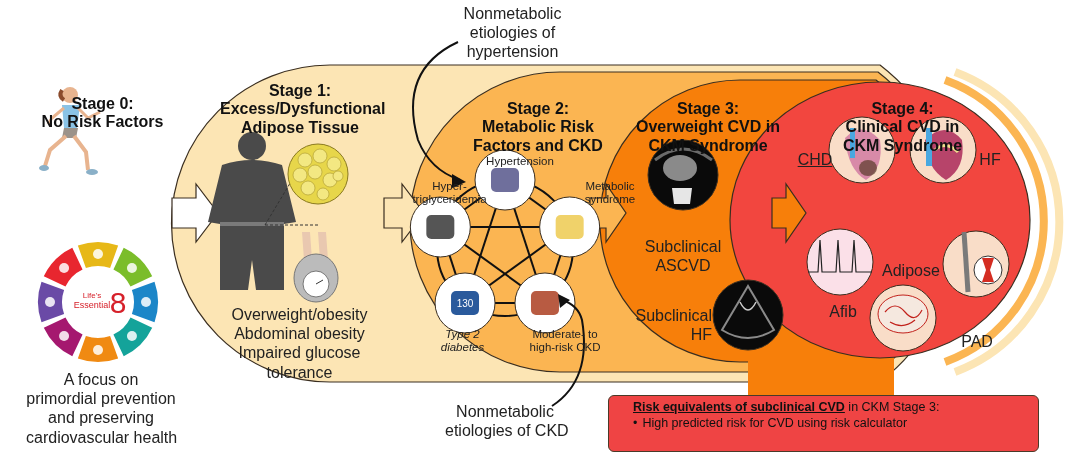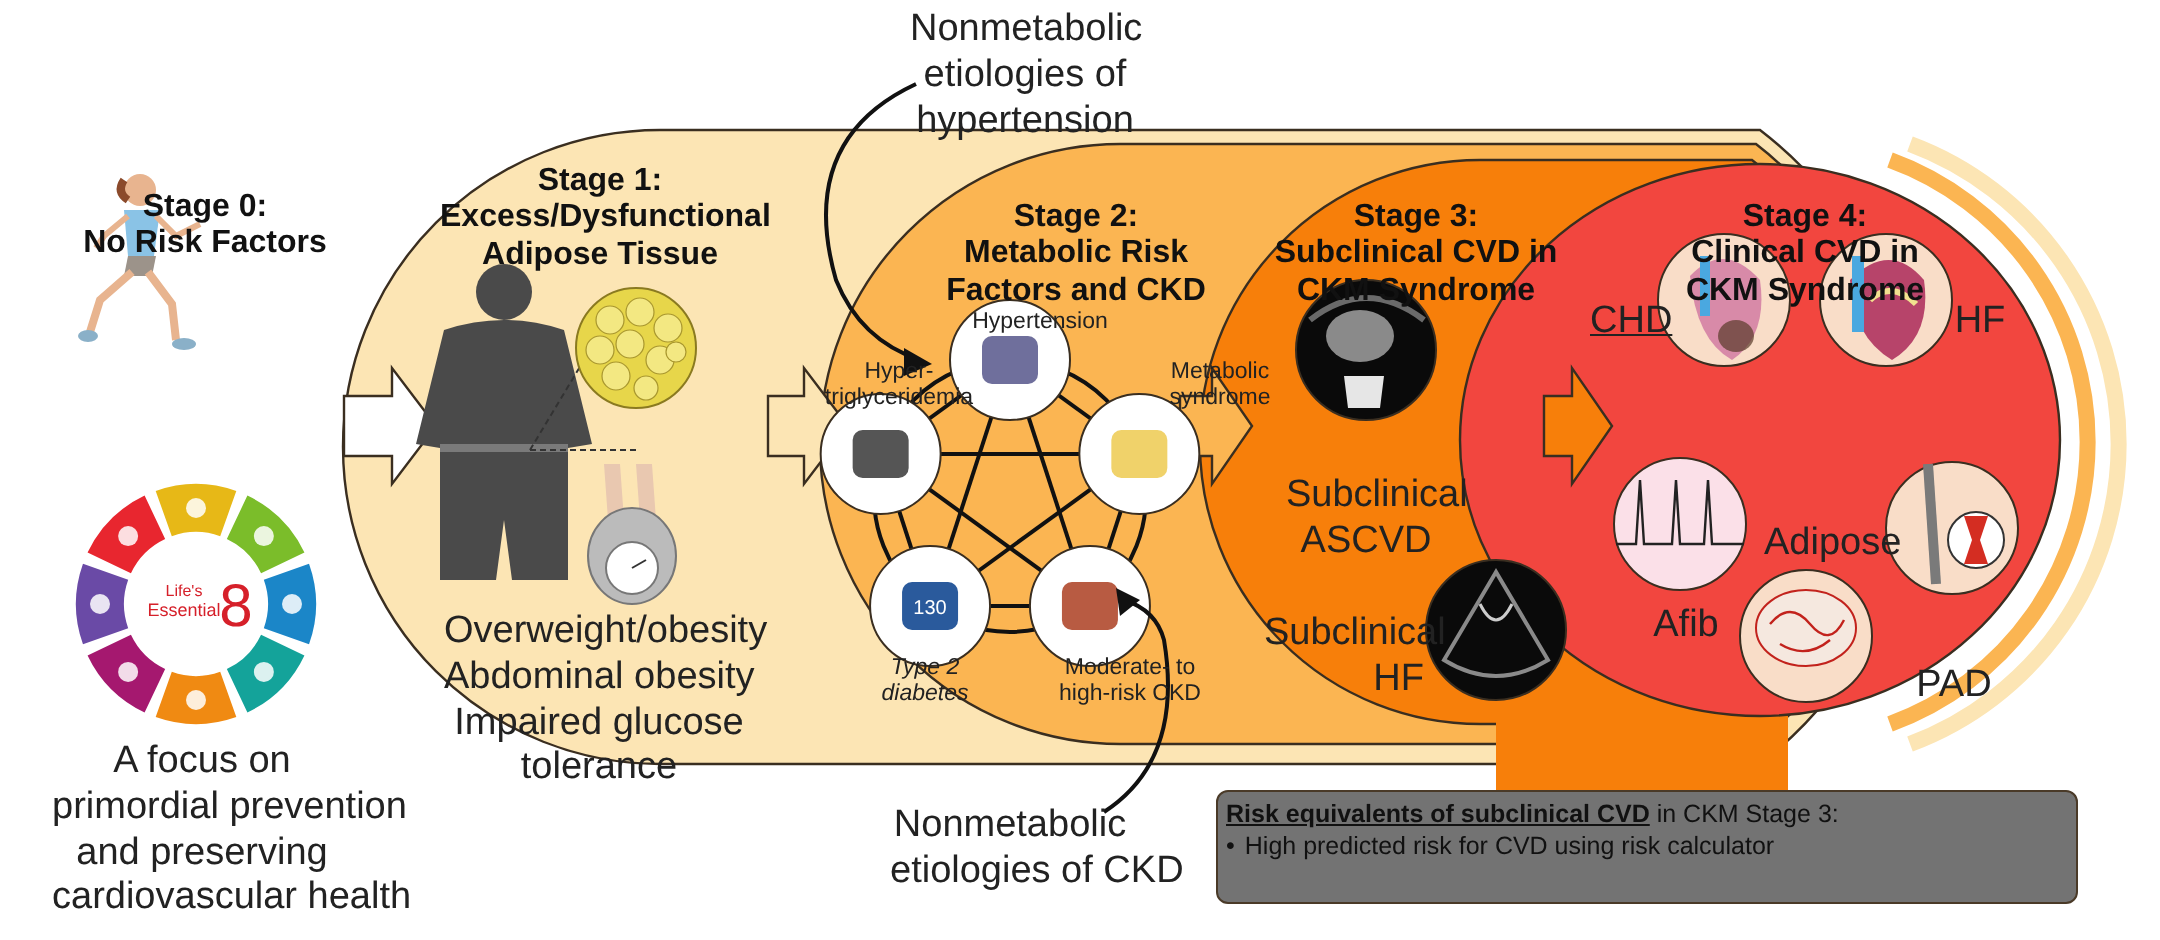--- a/index.html
+++ b/index.html
@@ -2,24 +2,24 @@
 <html><head>
 <meta charset="utf-8">
 <style>
   html, body { margin: 0; padding: 0; background: #ffffff; }
   body { width: 1080px; height: 470px; overflow: hidden; position: relative;
          font-family: "Liberation Sans", "DejaVu Sans", sans-serif; color: #1a1a1a; }
   #stage { position: absolute; left: 0; top: 0; width: 1080px; height: 470px; }
   .lbl { position: absolute; text-align: center; line-height: 1.15; white-space: nowrap; }
   .title { font-weight: bold; font-size: 16px; color: #111; }
   .small { font-size: 11.5px; color: #222; }
-  .body12 { font-size: 19px; color: #222; line-height: 1.2; }
+  .body12 { font-size: 16px; color: #222; line-height: 1.2; }
   .riskbox { position: absolute; left: 608px; top: 395px; width: 431px; height: 57px;
-             background: #737373; border: 1px solid #4a3a28; border-radius: 6px;
-             font-size: 12.5px; color: #111; padding: 3px 4px; box-sizing: border-box; line-height: 1.3; }
+             background: #ef4444; border: 1px solid #4a3a28; border-radius: 6px;
+             font-size: 12.5px; color: #111; padding: 3px 24px; box-sizing: border-box; line-height: 1.3; }
   .riskbox .head { font-weight: bold; text-decoration: underline; }
   .riskbox ul { margin: 0; padding: 0; list-style: none; }
   .riskbox li::before { content: "\2022"; margin-right: 5px; }
 </style>
 </head>
 <body>
 
 <div id="stage">
   <svg width="1080" height="470" viewBox="0 0 1080 470" xmlns="http://www.w3.org/2000/svg">
 
@@ -240,21 +240,21 @@
     <div>hypertension</div>
   </div>
   <div class="lbl body12" style="left:445px; top:402px; width:120px;">
     <div>Nonmetabolic</div>
     <div>etiologies of CKD</div>
   </div>
 
   
   <div class="lbl title" style="left:628px; top:100px; width:160px;">
     <div>Stage 3:</div>
-    <div>Subclinical CVD in</div>
+    <div>Overweight CVD in</div>
     <div>CKM Syndrome</div>
   </div>
   <div class="lbl body12" style="left:643px; top:237px; width:80px;">
     <div>Subclinical</div>
     <div>ASCVD</div>
   </div>
   <div class="lbl body12" style="left:632px; top:306px; width:80px; text-align:right;">
     <div>Subclinical</div>
     <div>HF</div>
   </div>

